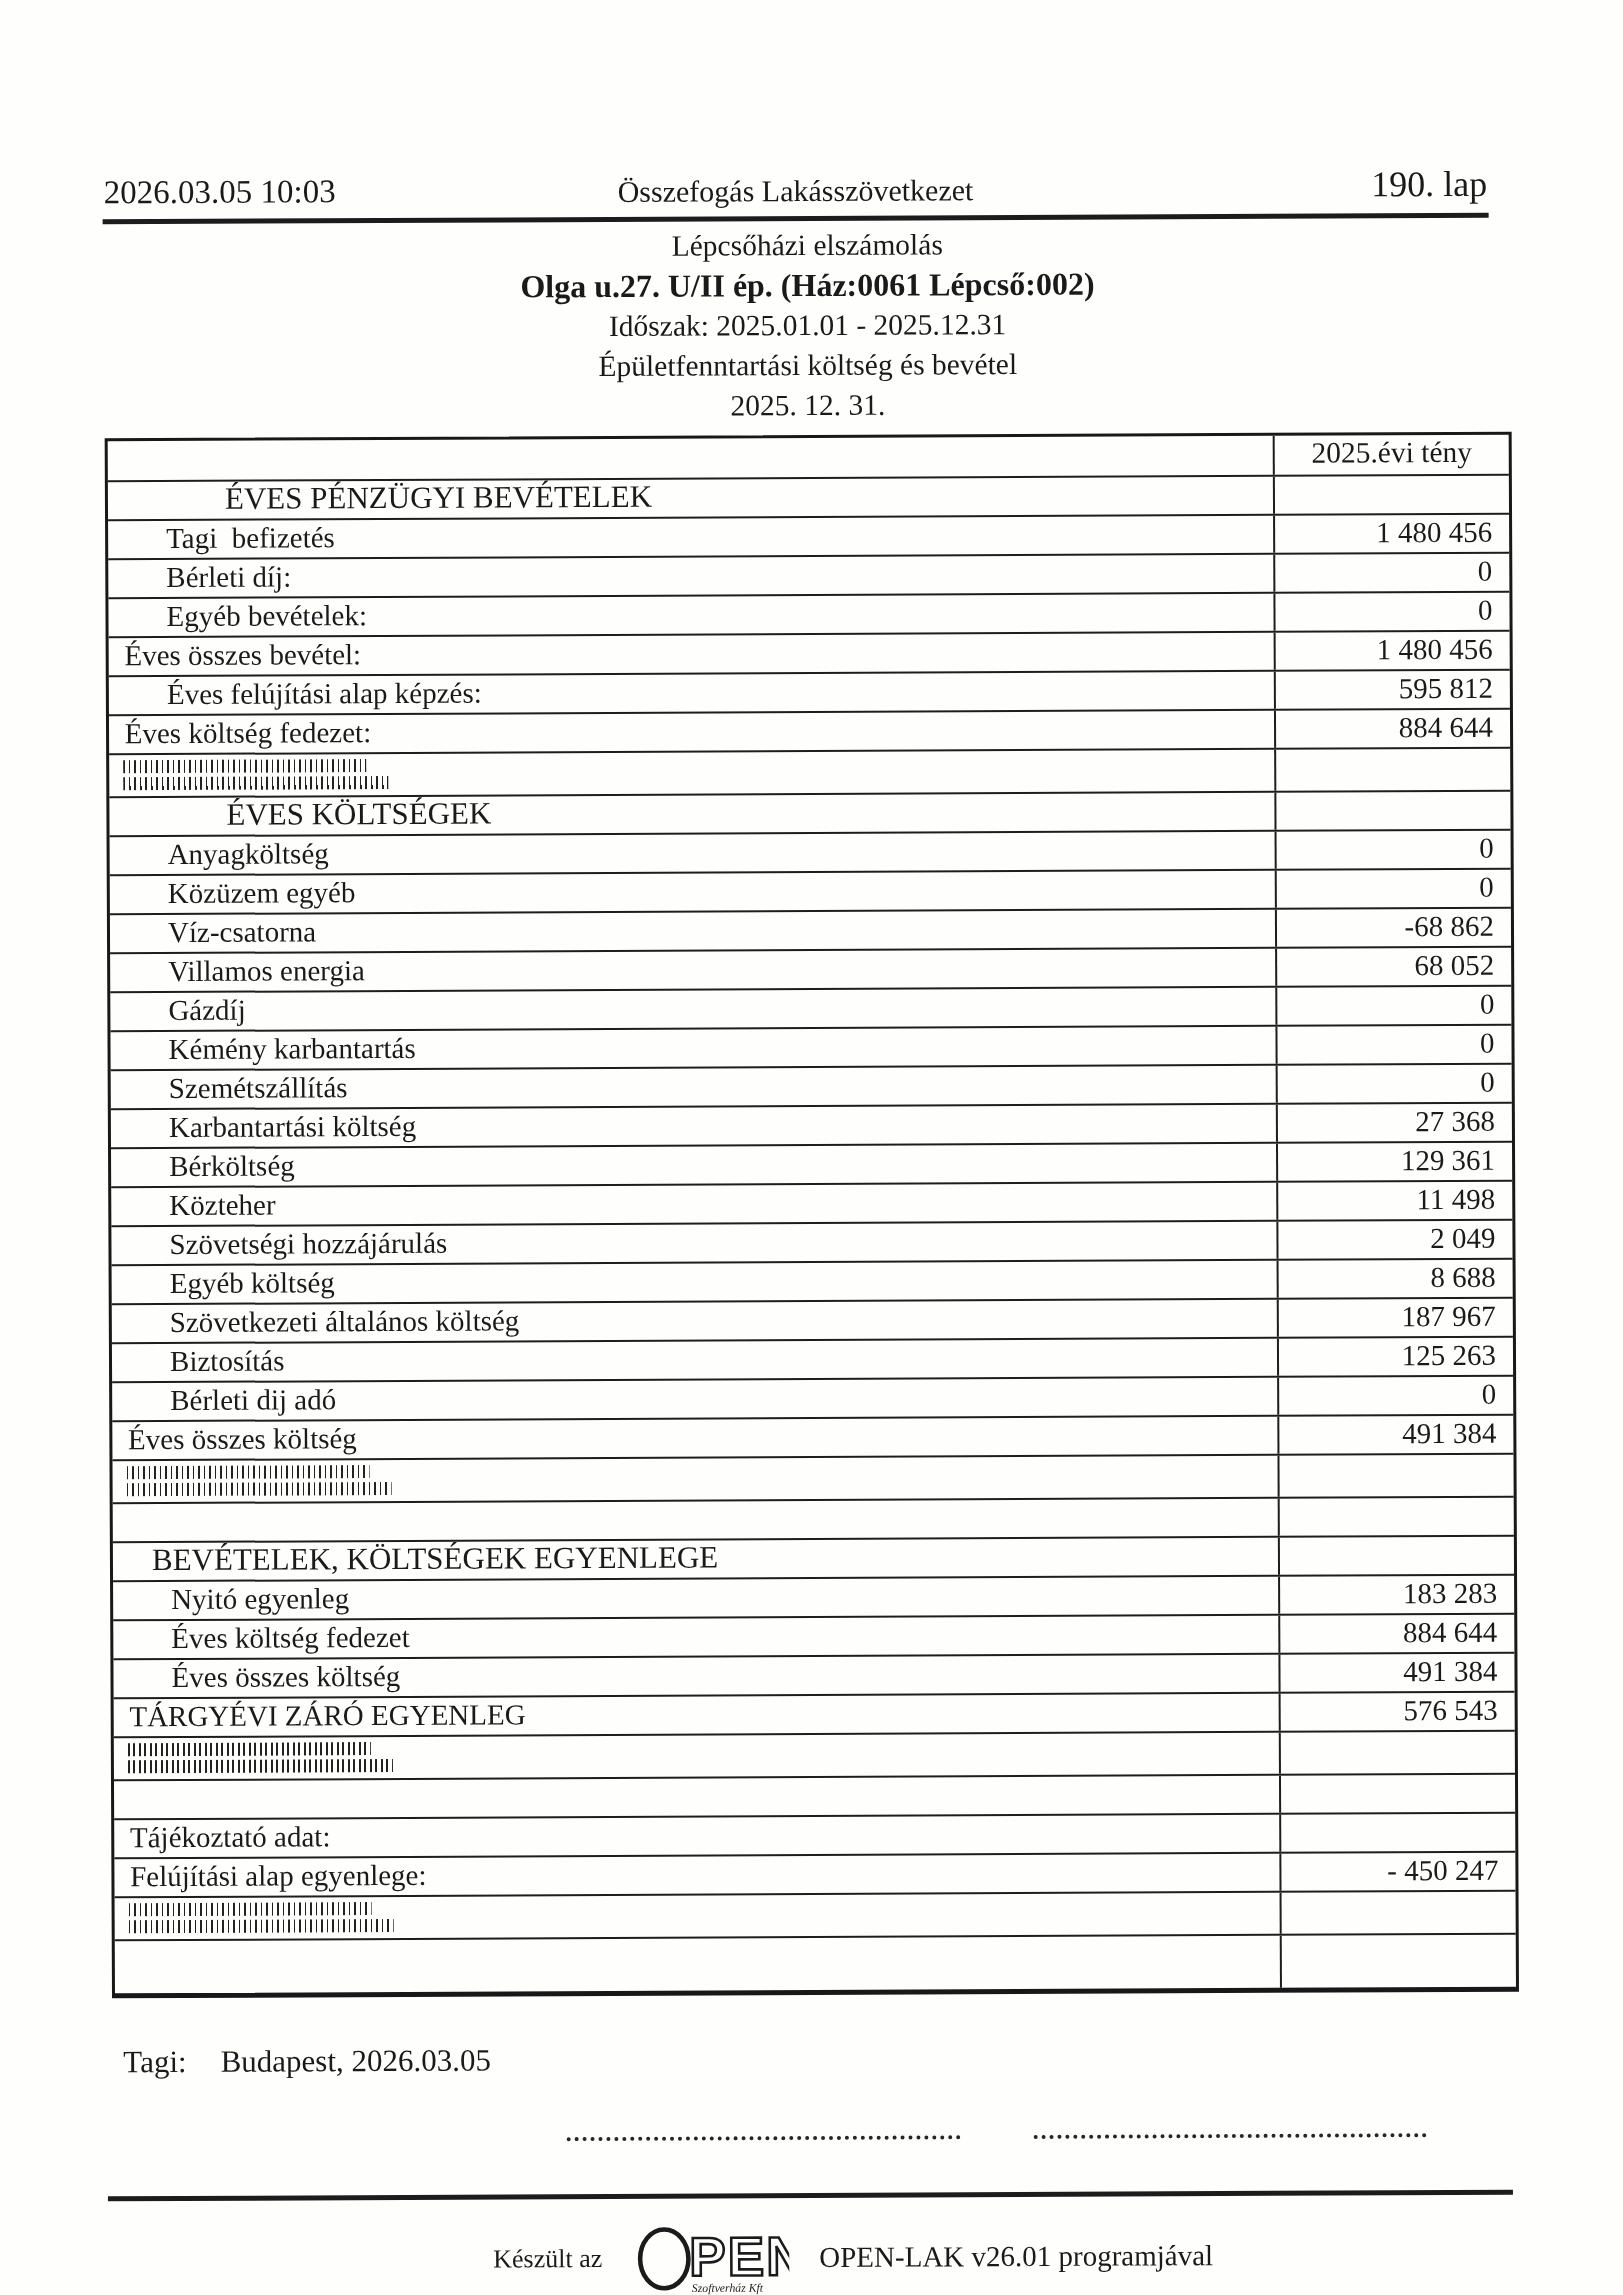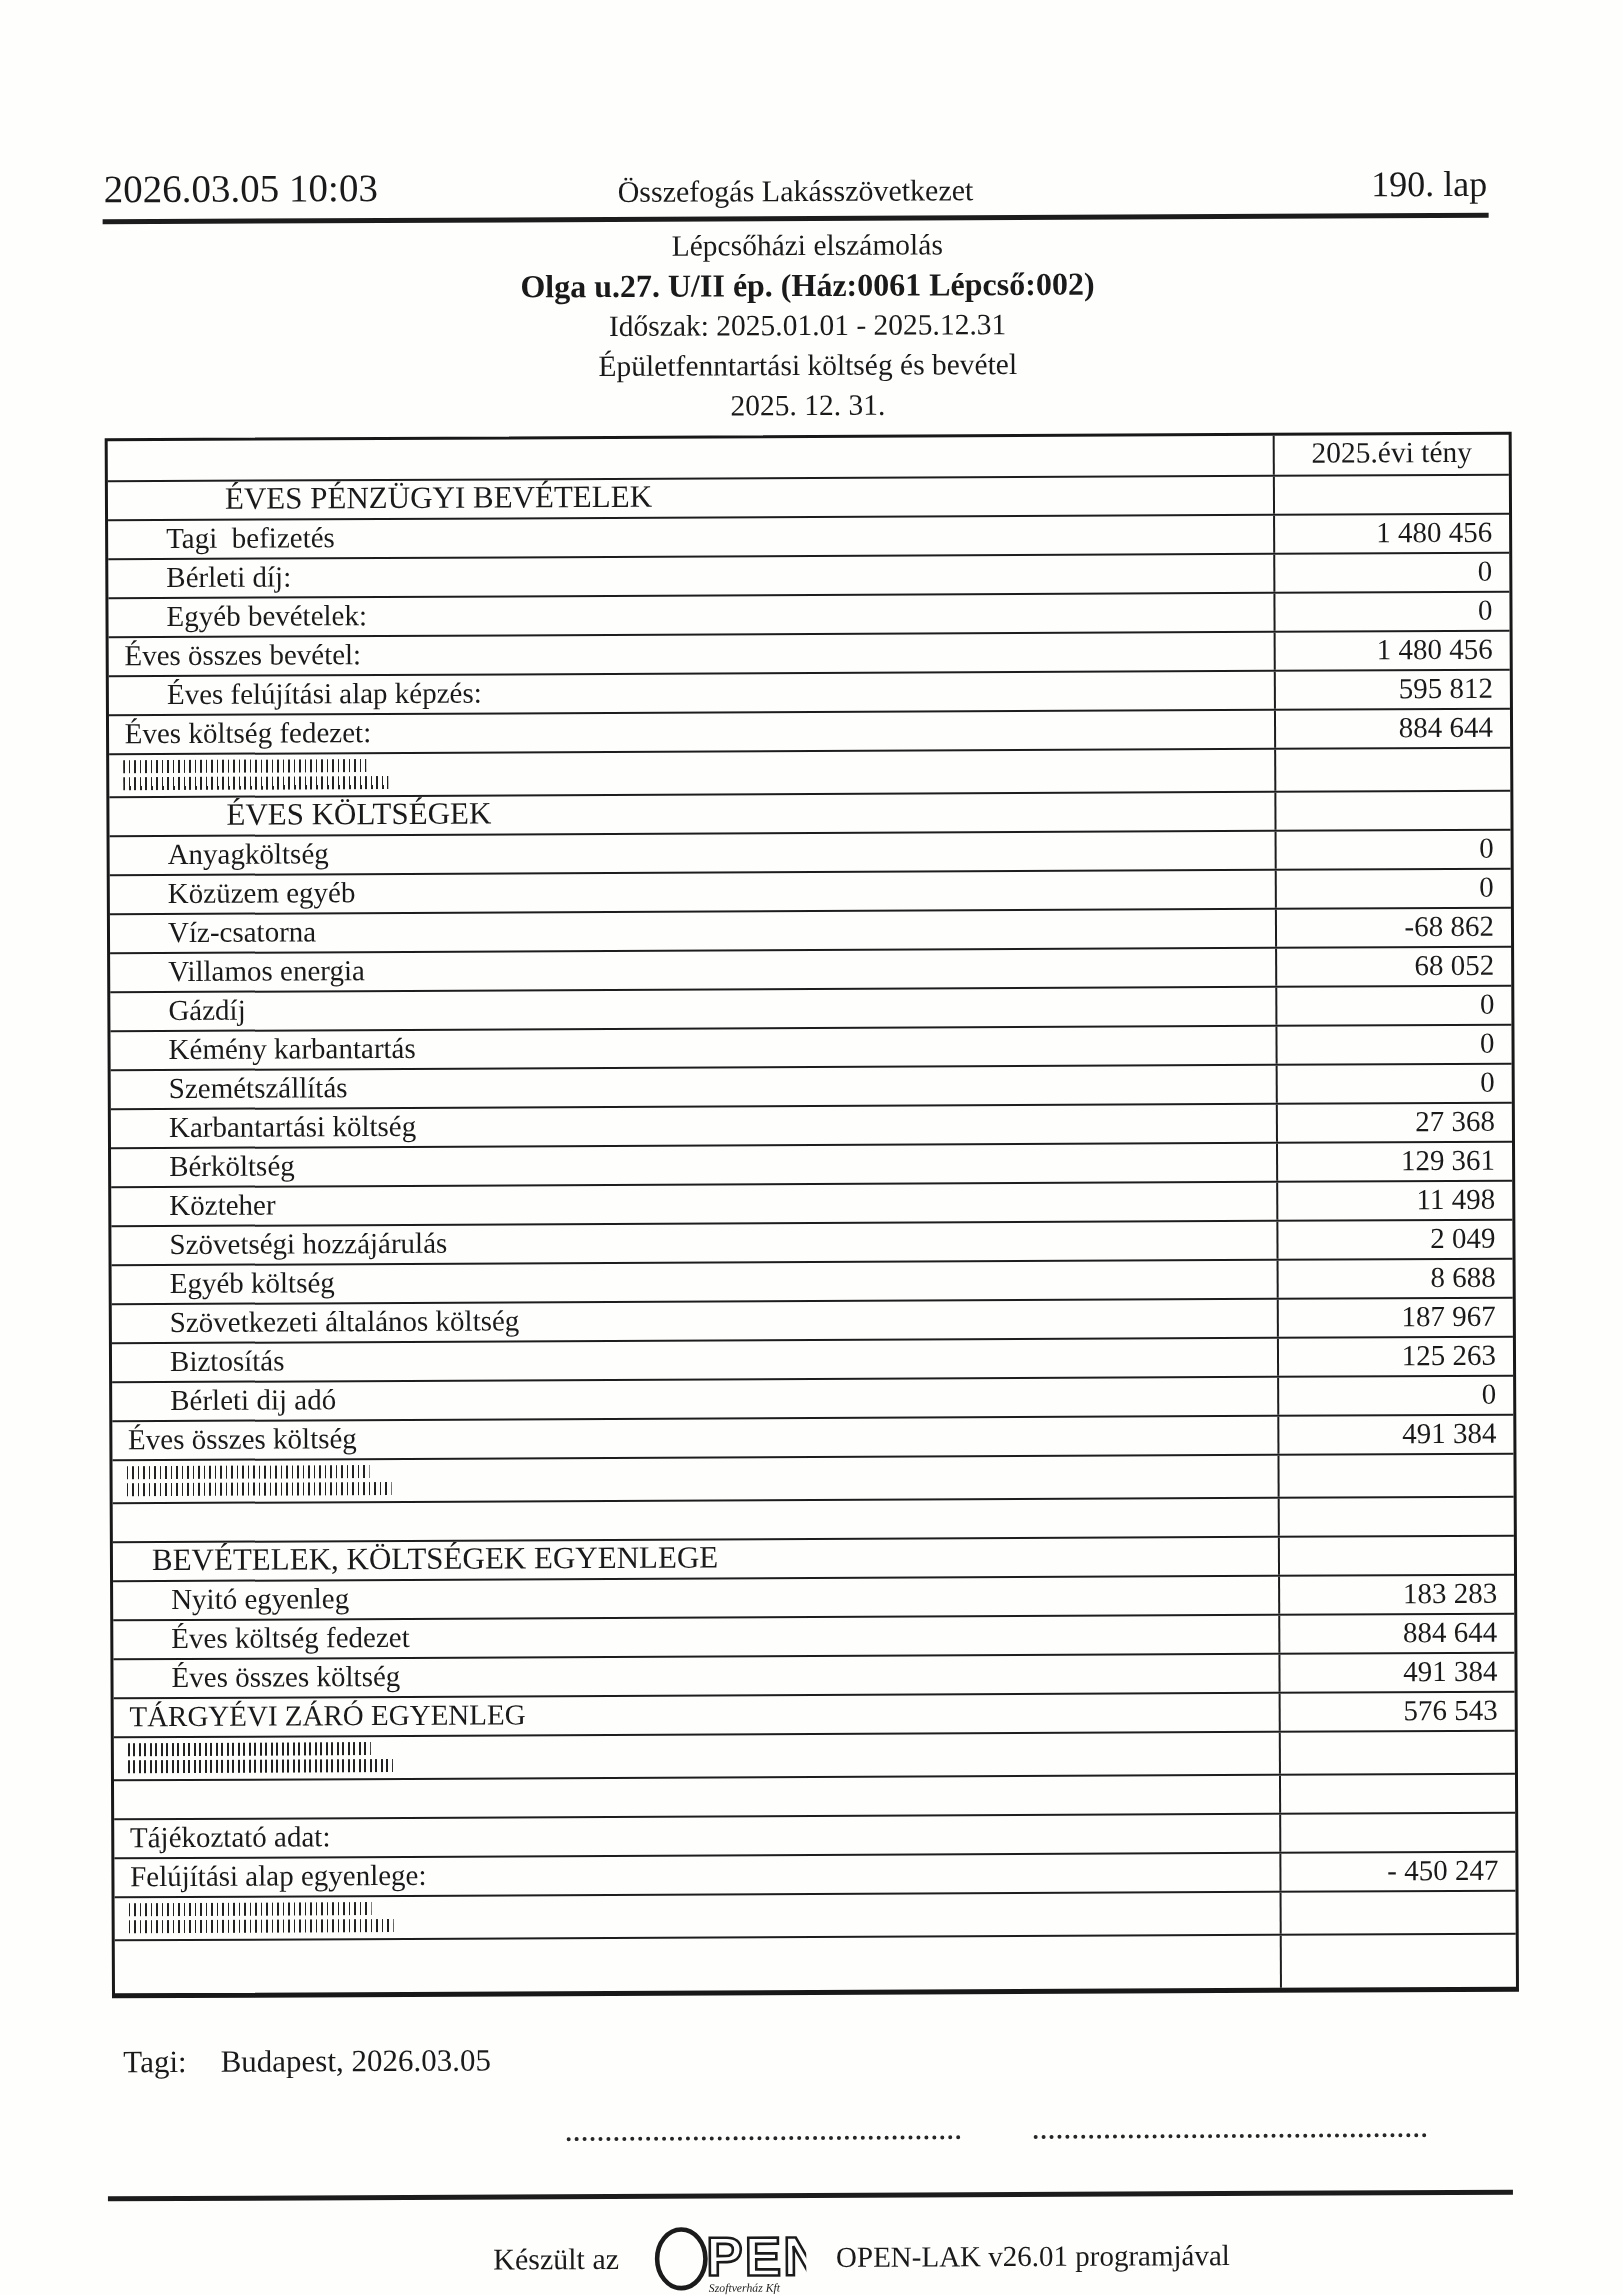--- a/index.html
+++ b/index.html
@@ -15,21 +15,21 @@
     position:absolute; inset:0;
     transform:rotate(-0.27deg);
     transform-origin:812px 1145px;
   }
 
   
   .pageheader {
     position:absolute; left:107px; top:165px; width:1386px; height:51px;
     border-bottom:5.2px solid #1c1c1c;
   }
-  .ph-left  { position:absolute; left:1.3px;  bottom:7.9px; font-size:39px; }
+  .ph-left  { position:absolute; left:1.3px;  bottom:7.9px; font-size:33px; }
   .ph-center{ position:absolute; left:50%; transform:translateX(-50%); bottom:7.9px; font-size:30px; }
   .ph-right { position:absolute; right:1.3px; bottom:7.9px; font-size:36px; }
 
   
   .titleblock { position:absolute; left:0; top:225px; width:1623px; text-align:center; }
   .titleblock .tline { line-height:40px; font-size:29.5px; }
   .titleblock .tline.bold { font-weight:bold; font-size:32px; }
 
   
   .stable {
@@ -77,21 +77,21 @@
     position:absolute; top:2102px; height:34px;
     border-bottom:4.6px dotted #262626;
   }
   .sigline.s1 { left:562px;  width:394px; }
   .sigline.s2 { left:1029px; width:393px; }
   .bottomrule { position:absolute; left:103px; top:2193px; width:1405px; height:4.6px; background:#1c1c1c; }
   .credit {
     position:absolute; left:488px; top:2219px; height:77px;
     display:flex; align-items:center;
   }
-  .credit .made  { font-size:30px; margin-right:33px; }
+  .credit .made  { font-size:26px; margin-right:33px; }
   .credit .prog  { font-size:29px; margin-left:30px; }
   .logo { display:block; }
 </style>
 </head>
 <body>
 
 <div class="sheet">
 
   <div class="pageheader">
     <span class="ph-left">2026.03.05 10:03</span>

